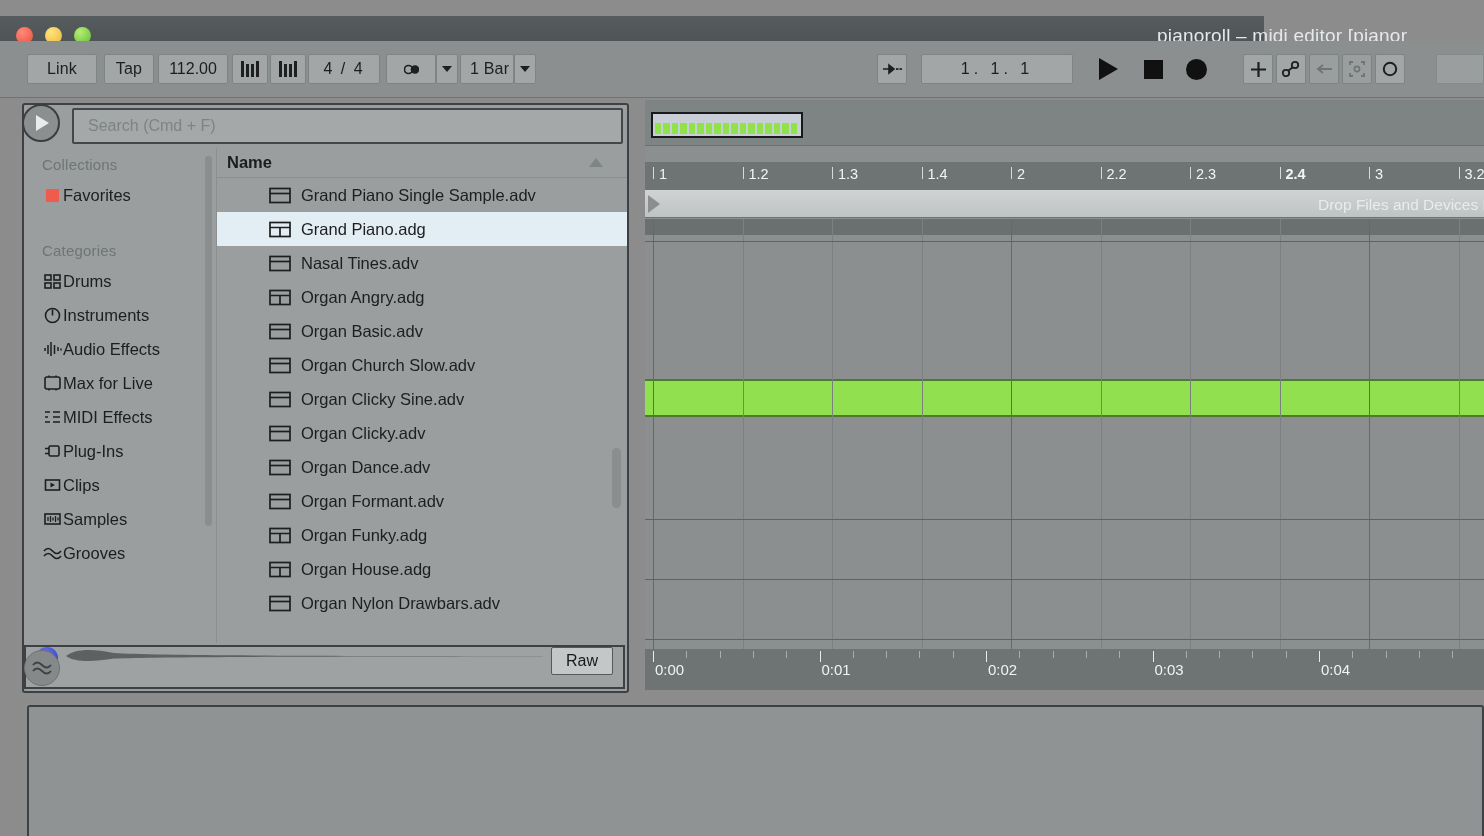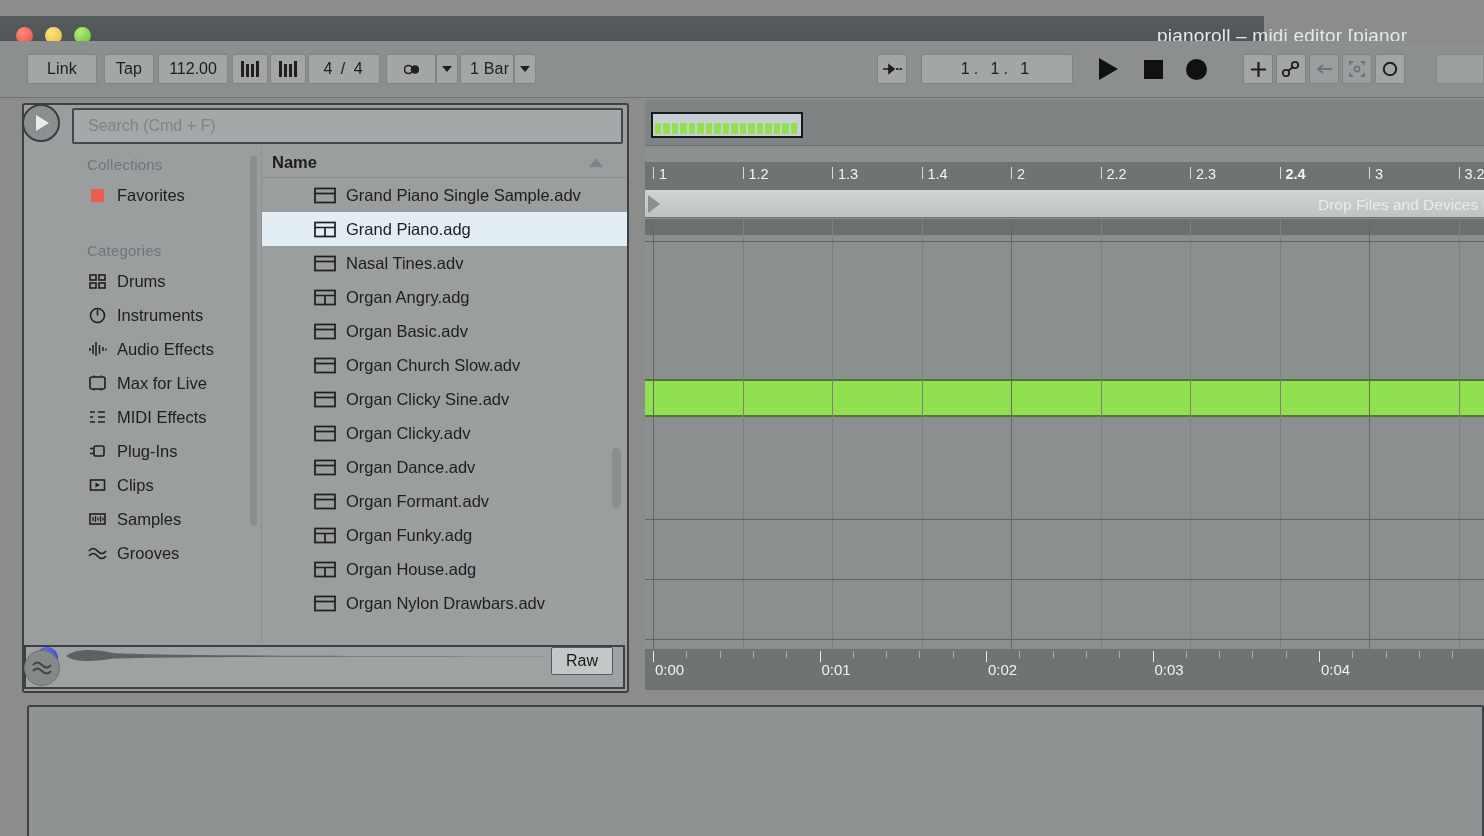--- a/index.html
+++ b/index.html
@@ -118,28 +118,27 @@
 
   .browser-body {
     position: absolute; left: 24px; top: 148px; width: 603px; height: 495px;
     display: flex;
   }
   .sidebar {
     width: 192px; height: 100%;
     background: #9a9e9f;
     position: relative;
     overflow: hidden;
-    margin-left: 45px;
   }
   .sb-head {
     color: #6f7476; font-size: 15px; padding: 8px 0 5px 18px;
     letter-spacing: 0.2px;
   }
   .sb-item {
-    display: flex; align-items: center; gap: 9px;
+    display: flex; align-items: center; 
     height: 34px; padding-left: 18px;
     color: #1c1e1f; font-size: 16.5px;
     white-space: nowrap; overflow: hidden;
   }
   .sb-item.sel { background: #d2dce2; }
   .sb-icon { width: 21px; height: 20px; display:flex; align-items:center; justify-content:center; flex:0 0 21px; }
   .sb-spacer { height: 22px; }
   .sb-scroll {
     position: absolute; right: 4px; top: 8px; width: 7px; height: 370px;
     background: #8a8e8f; border-radius: 4px;

